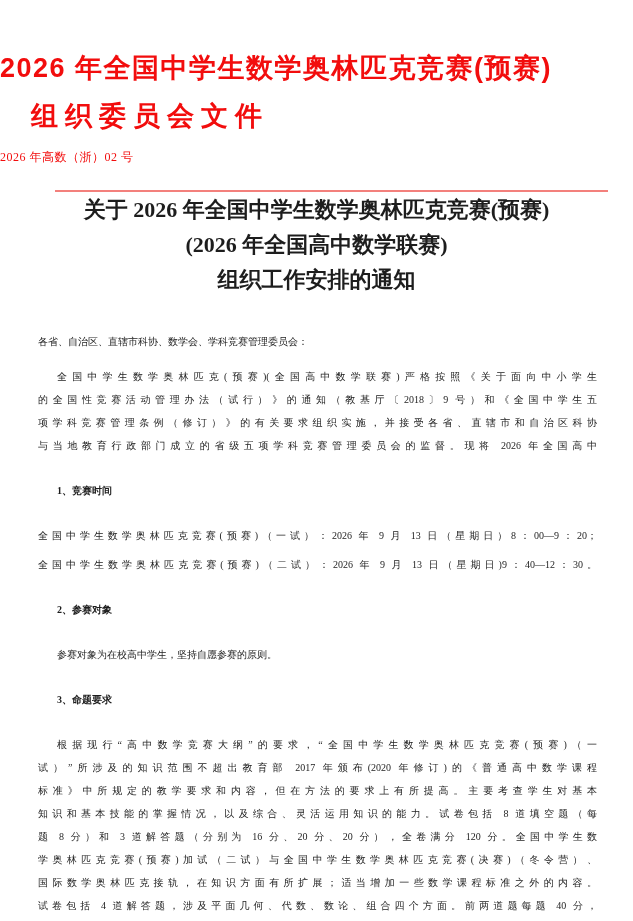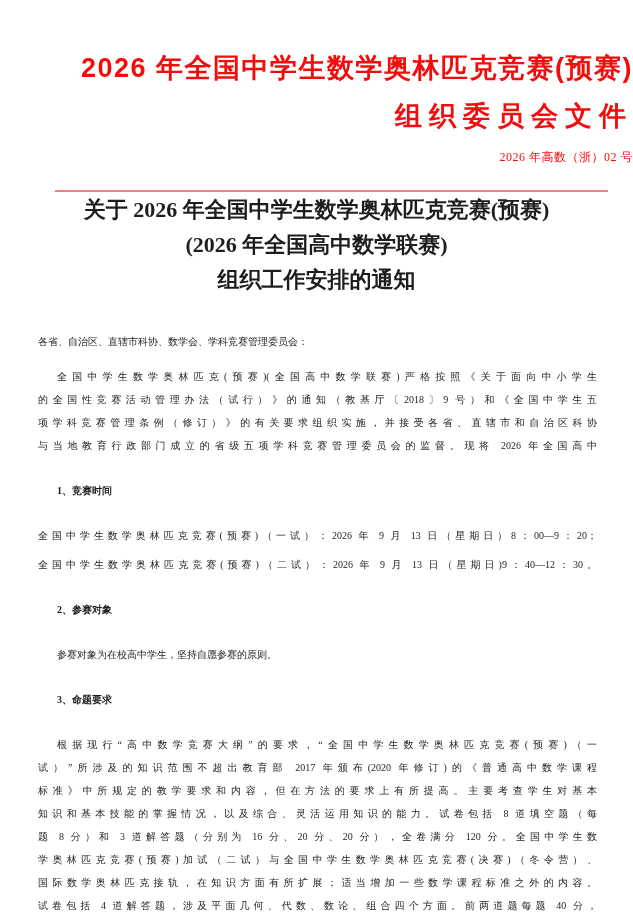--- a/index.html
+++ b/index.html
@@ -7,30 +7,30 @@
     position: relative;
     width: 633px;
     height: 921px;
     background: #ffffff;
     overflow: hidden;
     color: var(--text, #1d1d1d);
     font-family: "Liberation Serif", serif;
   }
 
   
-  .letterhead { text-align: right; padding-top: 48px; }
+  .letterhead { text-align: left; padding-top: 48px; }
   .red-title {
     color: var(--accent, #f20d0d);
     font-family: "Liberation Sans", sans-serif;
     font-weight: bold;
     font-size: 27px;
     line-height: 40px;
     letter-spacing: 1.5px;
   }
-  .red-title-2 { margin-top: 8px; letter-spacing: 7px; }
+  .red-title-2 { margin-top: 8px; letter-spacing: 7px; padding-left: 31px; }
   .doc-number {
     color: var(--accent, #f20d0d);
     font-size: 12px;
     line-height: 30px;
     margin-top: 6px;
     font-weight: 500;
     letter-spacing: 0.5px;
   }
   .header-rule {
     height: 2px;

